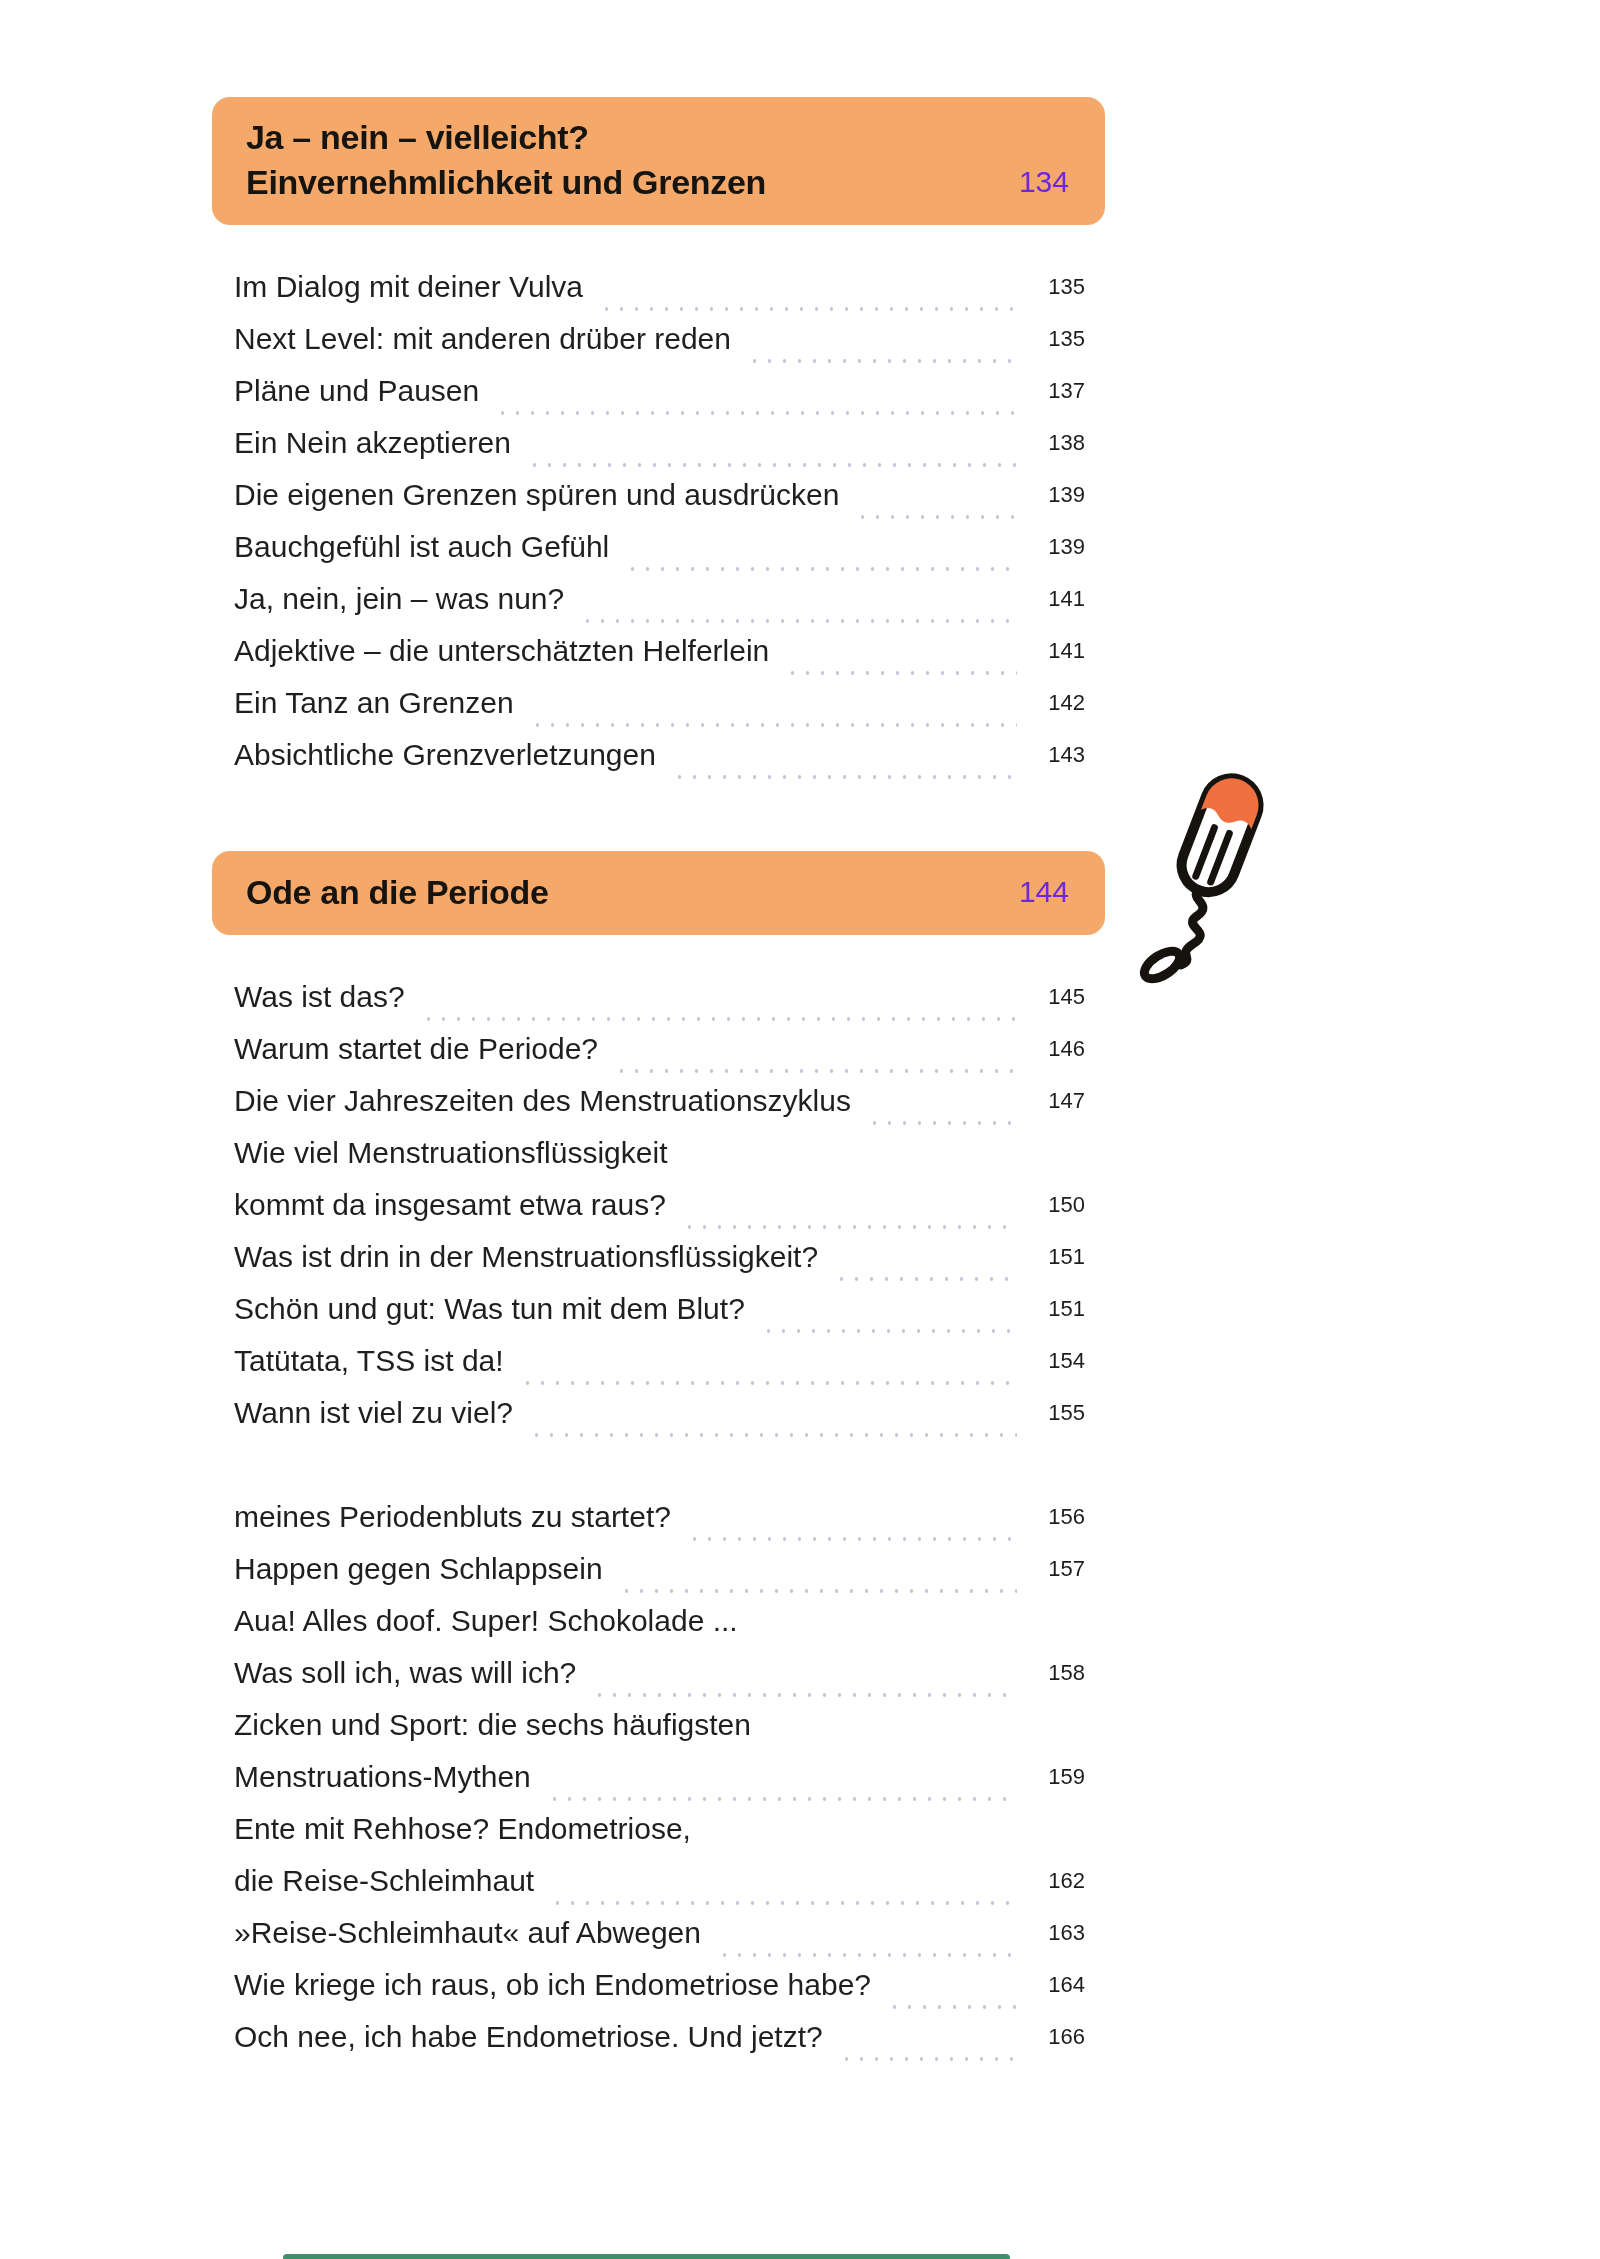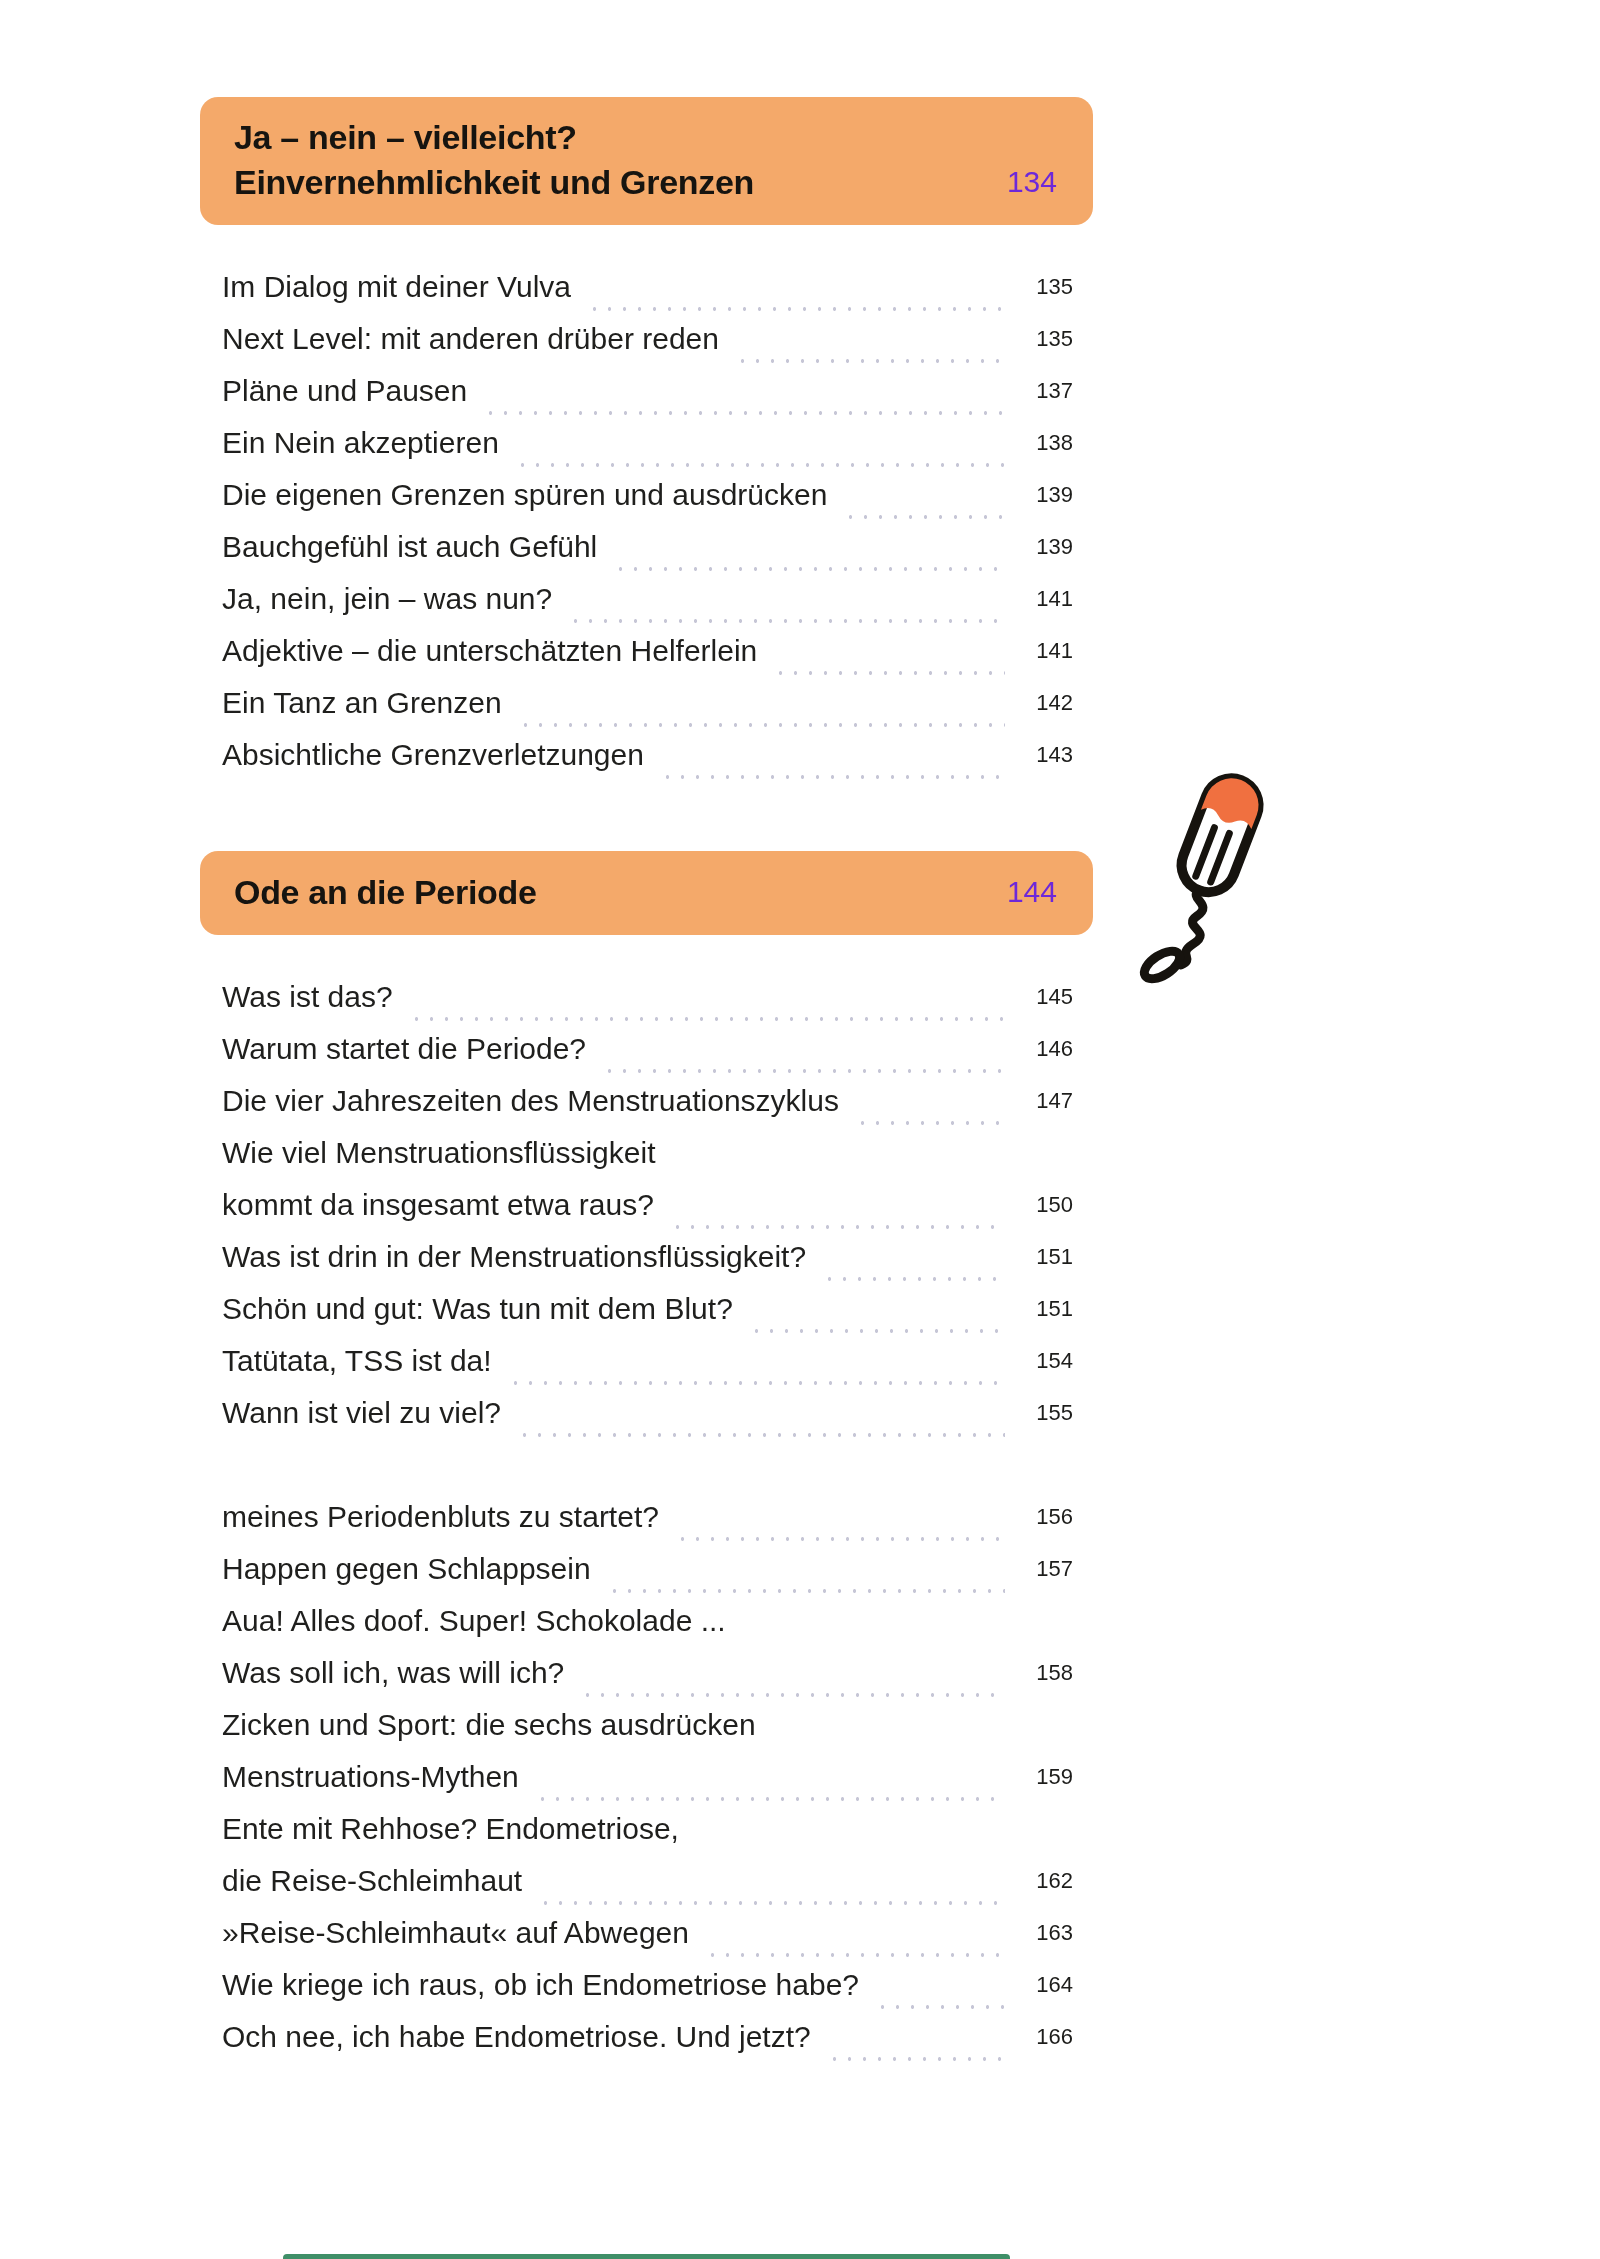--- a/index.html
+++ b/index.html
@@ -6,21 +6,21 @@
   .sheet{
     position:relative;
     width:1600px;height:2259px;
     background:#ffffff;
     font-family:"Liberation Sans","DejaVu Sans",sans-serif;
     color:#1d1d1b;
     overflow:hidden;
   }
   .toc-col{
     position:absolute;
-    left:200px;top:97px;
+    left:212px;top:97px;
     width:893px;
   }
   .sec{margin:0 0 64px 0;}
   .sec + .sec{margin-top:70px;}
   .sec-header{
     background:#f4a96a;
     border-radius:18px;
     padding:18px 36px 20px 34px;
     display:flex;
     align-items:flex-end;
@@ -221,21 +221,21 @@
             <span class="txt">Aua! Alles doof. Super! Schokolade ...</span>
             <span class="leader hidden"></span>
             <span class="pagenum"></span>
           </div>
           <div class="row">
             <span class="txt">Was soll ich, was will ich?</span>
             <span class="leader"></span>
             <span class="pagenum">158</span>
           </div>
           <div class="row">
-            <span class="txt">Zicken und Sport: die sechs ausdrücken</span>
+            <span class="txt">Zicken und Sport: die sechs häufigsten</span>
             <span class="leader hidden"></span>
             <span class="pagenum"></span>
           </div>
           <div class="row">
             <span class="txt">Menstruations-Mythen</span>
             <span class="leader"></span>
             <span class="pagenum">159</span>
           </div>
           <div class="row">
             <span class="txt">Ente mit Rehhose? Endometriose,</span>

